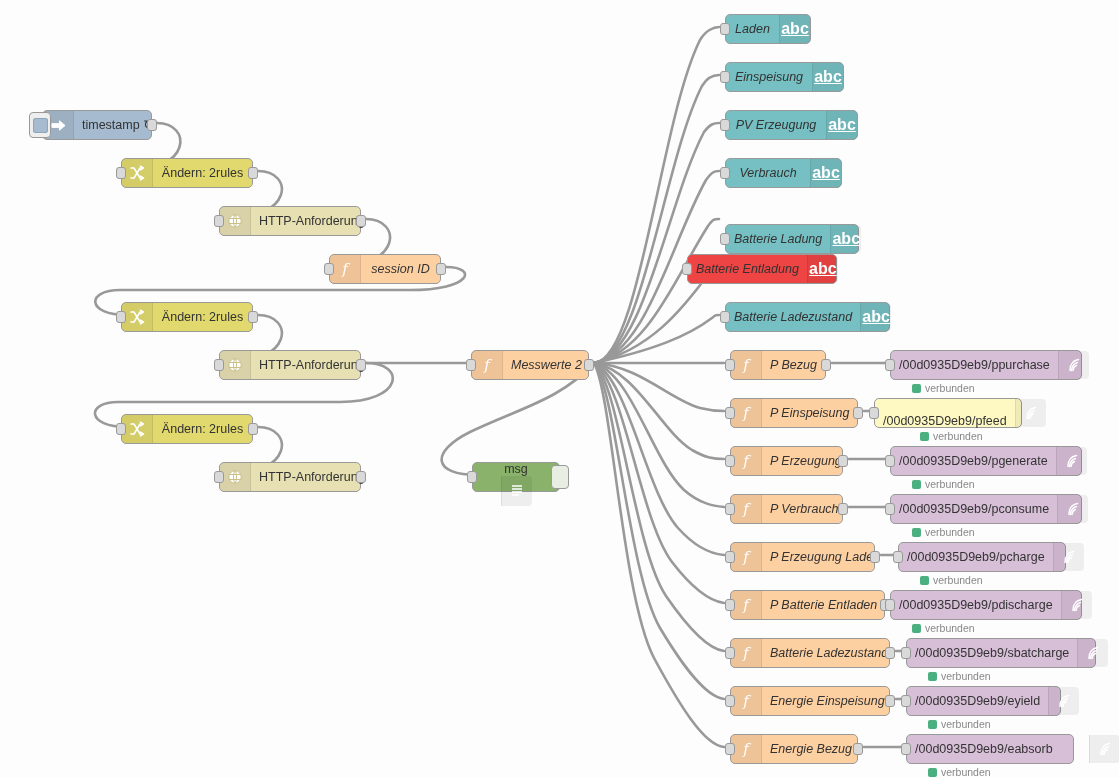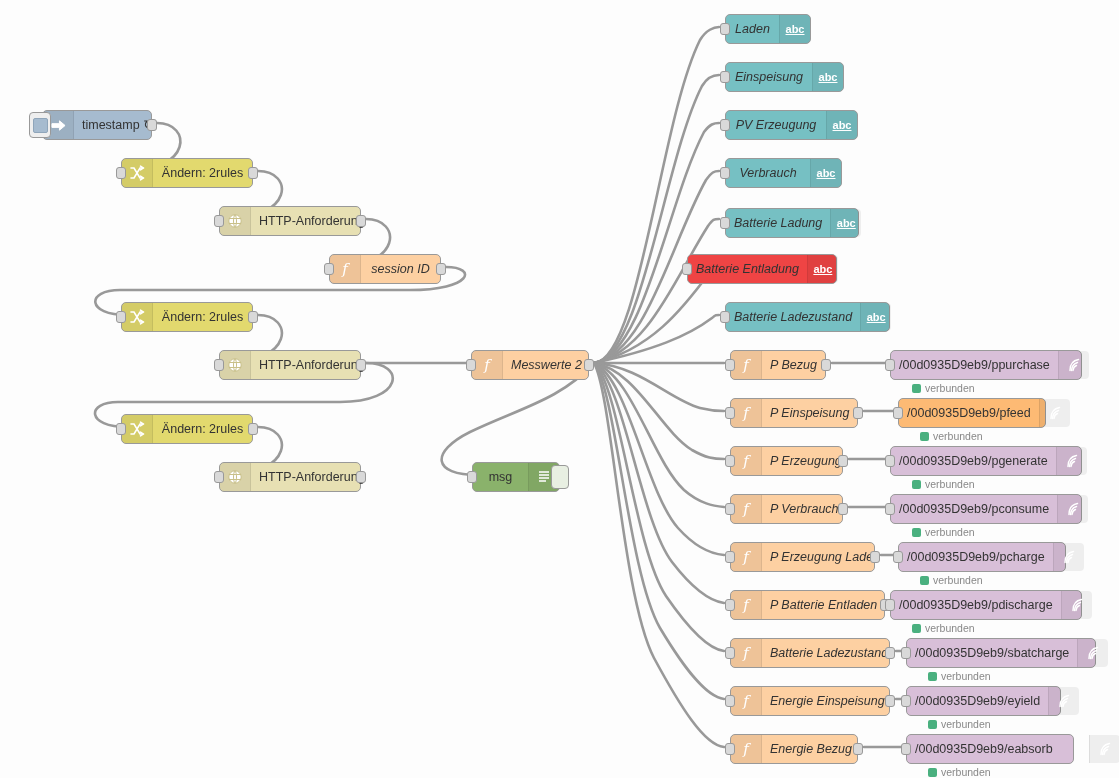--- a/index.html
+++ b/index.html
@@ -77,21 +77,21 @@
     font-size:10.5px;color:#888;
     display:flex;align-items:center;gap:4px;
     white-space:nowrap;
   }
   .status .dot{
     width:9px;height:9px;border-radius:2px;background:#3FADB5;
     background:#4ab07f;
     display:inline-block;
   }
   .abc{
-    font-size:11px;font-weight:bold;color:#fff;
+    font-size:16px;font-weight:bold;color:#fff;
     text-decoration:underline;line-height:1;
   }
   .dbg-toggle{
     position:absolute;right:-10px;top:50%;transform:translateY(-50%);
     width:16px;height:22px;background:#e8efe2;border:1px solid #999;border-radius:4px;
   }
   svg.ic{display:block;}
 </style>
 </head>
 <body>
@@ -255,21 +255,21 @@
     <div class="port in"></div>
     <div class="iconband left">
       <svg class="ic" width="16" height="16" viewBox="0 0 16 16">
           <text x="8" y="13" font-size="15" font-family="DejaVu Serif, serif" font-style="italic" fill="#fff" text-anchor="middle">f</text>
         </svg>
     </div>
     <div class="lbl italic">Messwerte 2</div>
     <div class="port out"></div>
   </div>
 
-  <div class="node n-debug" id="n-debug" style="left: 472px; top: 462px; width: 88px; background: rgb(138, 178, 107);">
+  <div class="node n-debug" id="n-debug" style="left: 472px; top: 462px; width: 88px; background: rgb(138, 178, 107); flex-direction: column;">
     <div class="port in"></div>
     <div class="lbl">msg</div>
     <div class="iconband right">
       <svg class="ic" width="14" height="14" viewBox="0 0 14 14">
           <g stroke="#fff" stroke-width="1.4">
             <path d="M2 2h10M2 5h10M2 8h10M2 11h7"></path>
           </g>
         </svg>
     </div>
     <div class="dbg-toggle"></div>
@@ -297,21 +297,21 @@
           <span class="abc">abc</span>
         </div>
       </div>
       <div class="node n-txt" style="left: 725px; top: 158px; width: 117px; background: rgb(118, 192, 195);">
         <div class="port in"></div>
         <div class="lbl italic">Verbrauch</div>
         <div class="iconband right">
           <span class="abc">abc</span>
         </div>
       </div>
-      <div class="node n-txt" style="left: 725px; top: 208px; width: 134px; background: rgb(118, 192, 195);">
+      <div class="node n-txt" style="left: 725px; top: 224px; width: 134px; background: rgb(118, 192, 195);">
         <div class="port in"></div>
         <div class="lbl italic">Batterie Ladung</div>
         <div class="iconband right">
           <span class="abc">abc</span>
         </div>
       </div>
       <div class="node n-txt" style="left: 687px; top: 254px; width: 150px; background: #ef4444;">
         <div class="port in"></div>
         <div class="lbl italic">Batterie Entladung</div>
         <div class="iconband right">
@@ -429,21 +429,21 @@
             <path d="M4 13.5 Q4 4 12.5 2.5"></path>
             <path d="M5.5 13.5 Q6 7 11.5 5.5"></path>
             <path d="M7 13.5 Q7.5 9.5 10.5 8.5"></path>
           </svg>
         </div>
       </div>
       <div class="status" style="left: 912px; top: 382px;">
         <span class="dot"></span>
         <span>verbunden</span>
       </div>
-      <div class="node n-mqtt" style="left: 898px; top: 398px; width: 148px; background: #fdba74;">
+      <div class="node n-mqtt" style="left: 874px; top: 398px; width: 148px; background: #fef9c3; align-items: flex-end;">
         <div class="port in"></div>
         <div class="lbl">/00d0935D9eb9/pfeed</div>
         <div class="iconband right">
           <svg class="ic" width="16" height="16" viewBox="0 0 16 16" fill="none" stroke="#fff" stroke-width="1.5" stroke-linecap="round">
             <path d="M4 13.5 Q4 4 12.5 2.5"></path>
             <path d="M5.5 13.5 Q6 7 11.5 5.5"></path>
             <path d="M7 13.5 Q7.5 9.5 10.5 8.5"></path>
           </svg>
         </div>
       </div>

